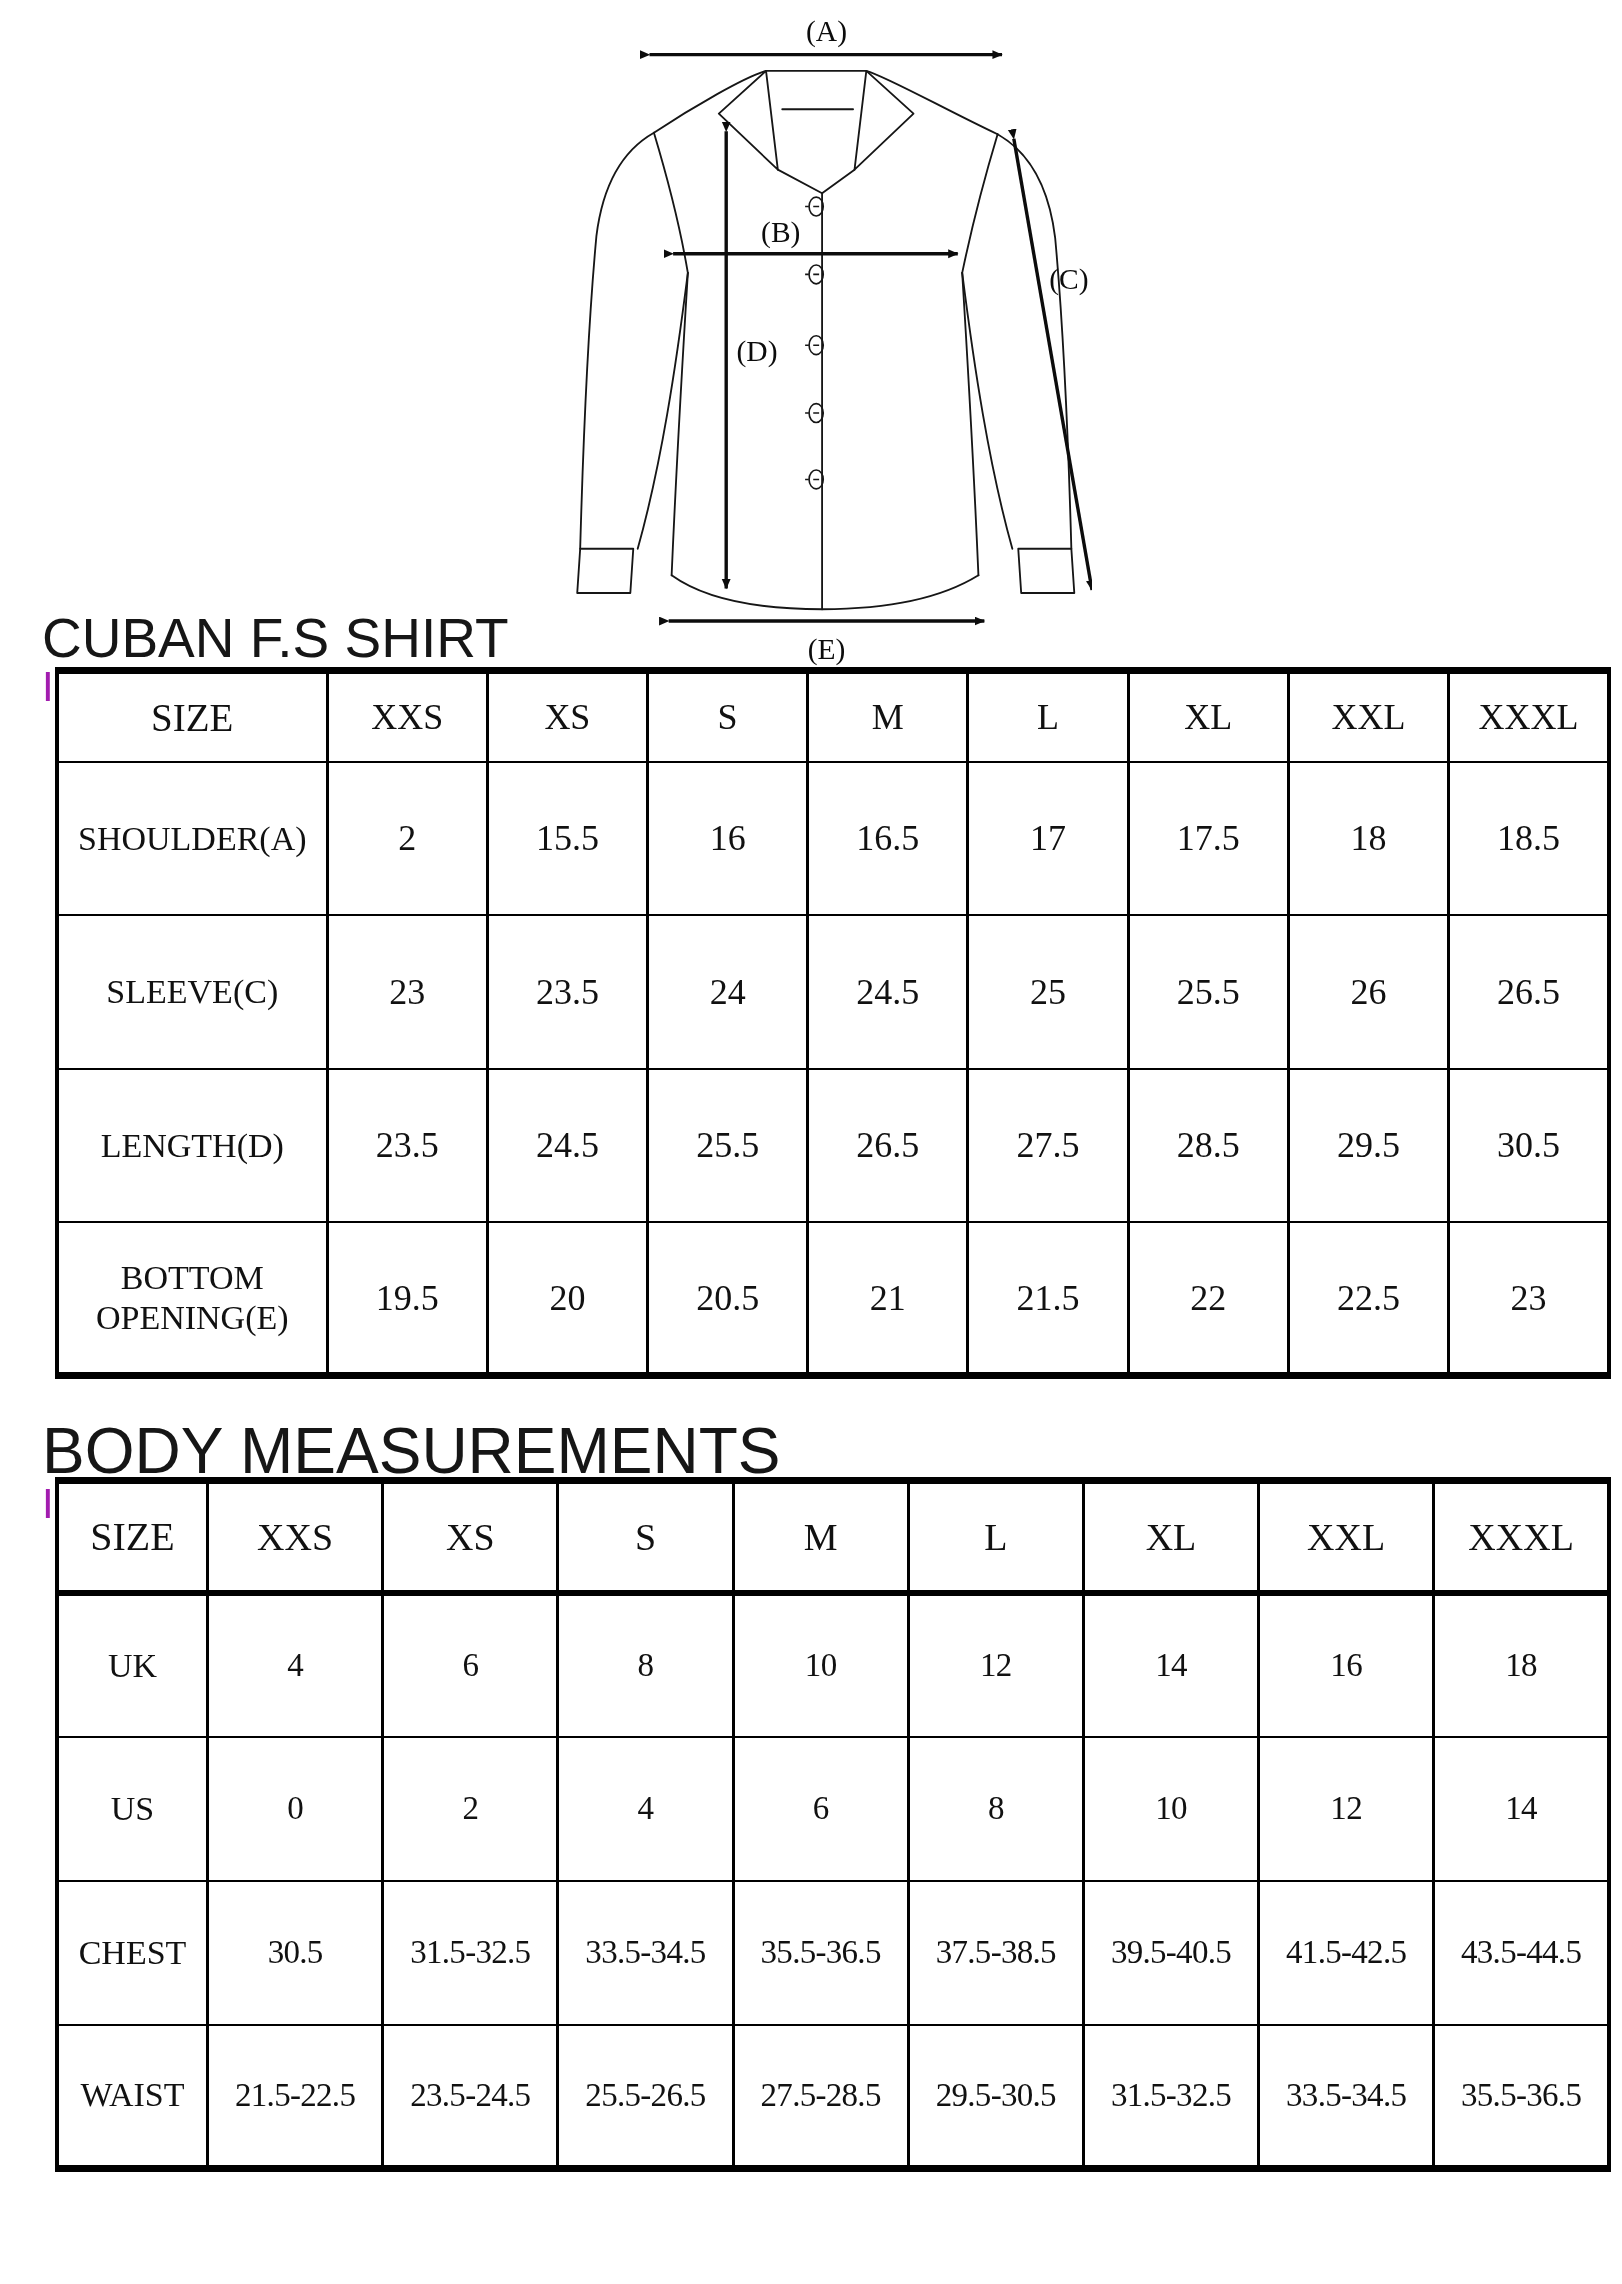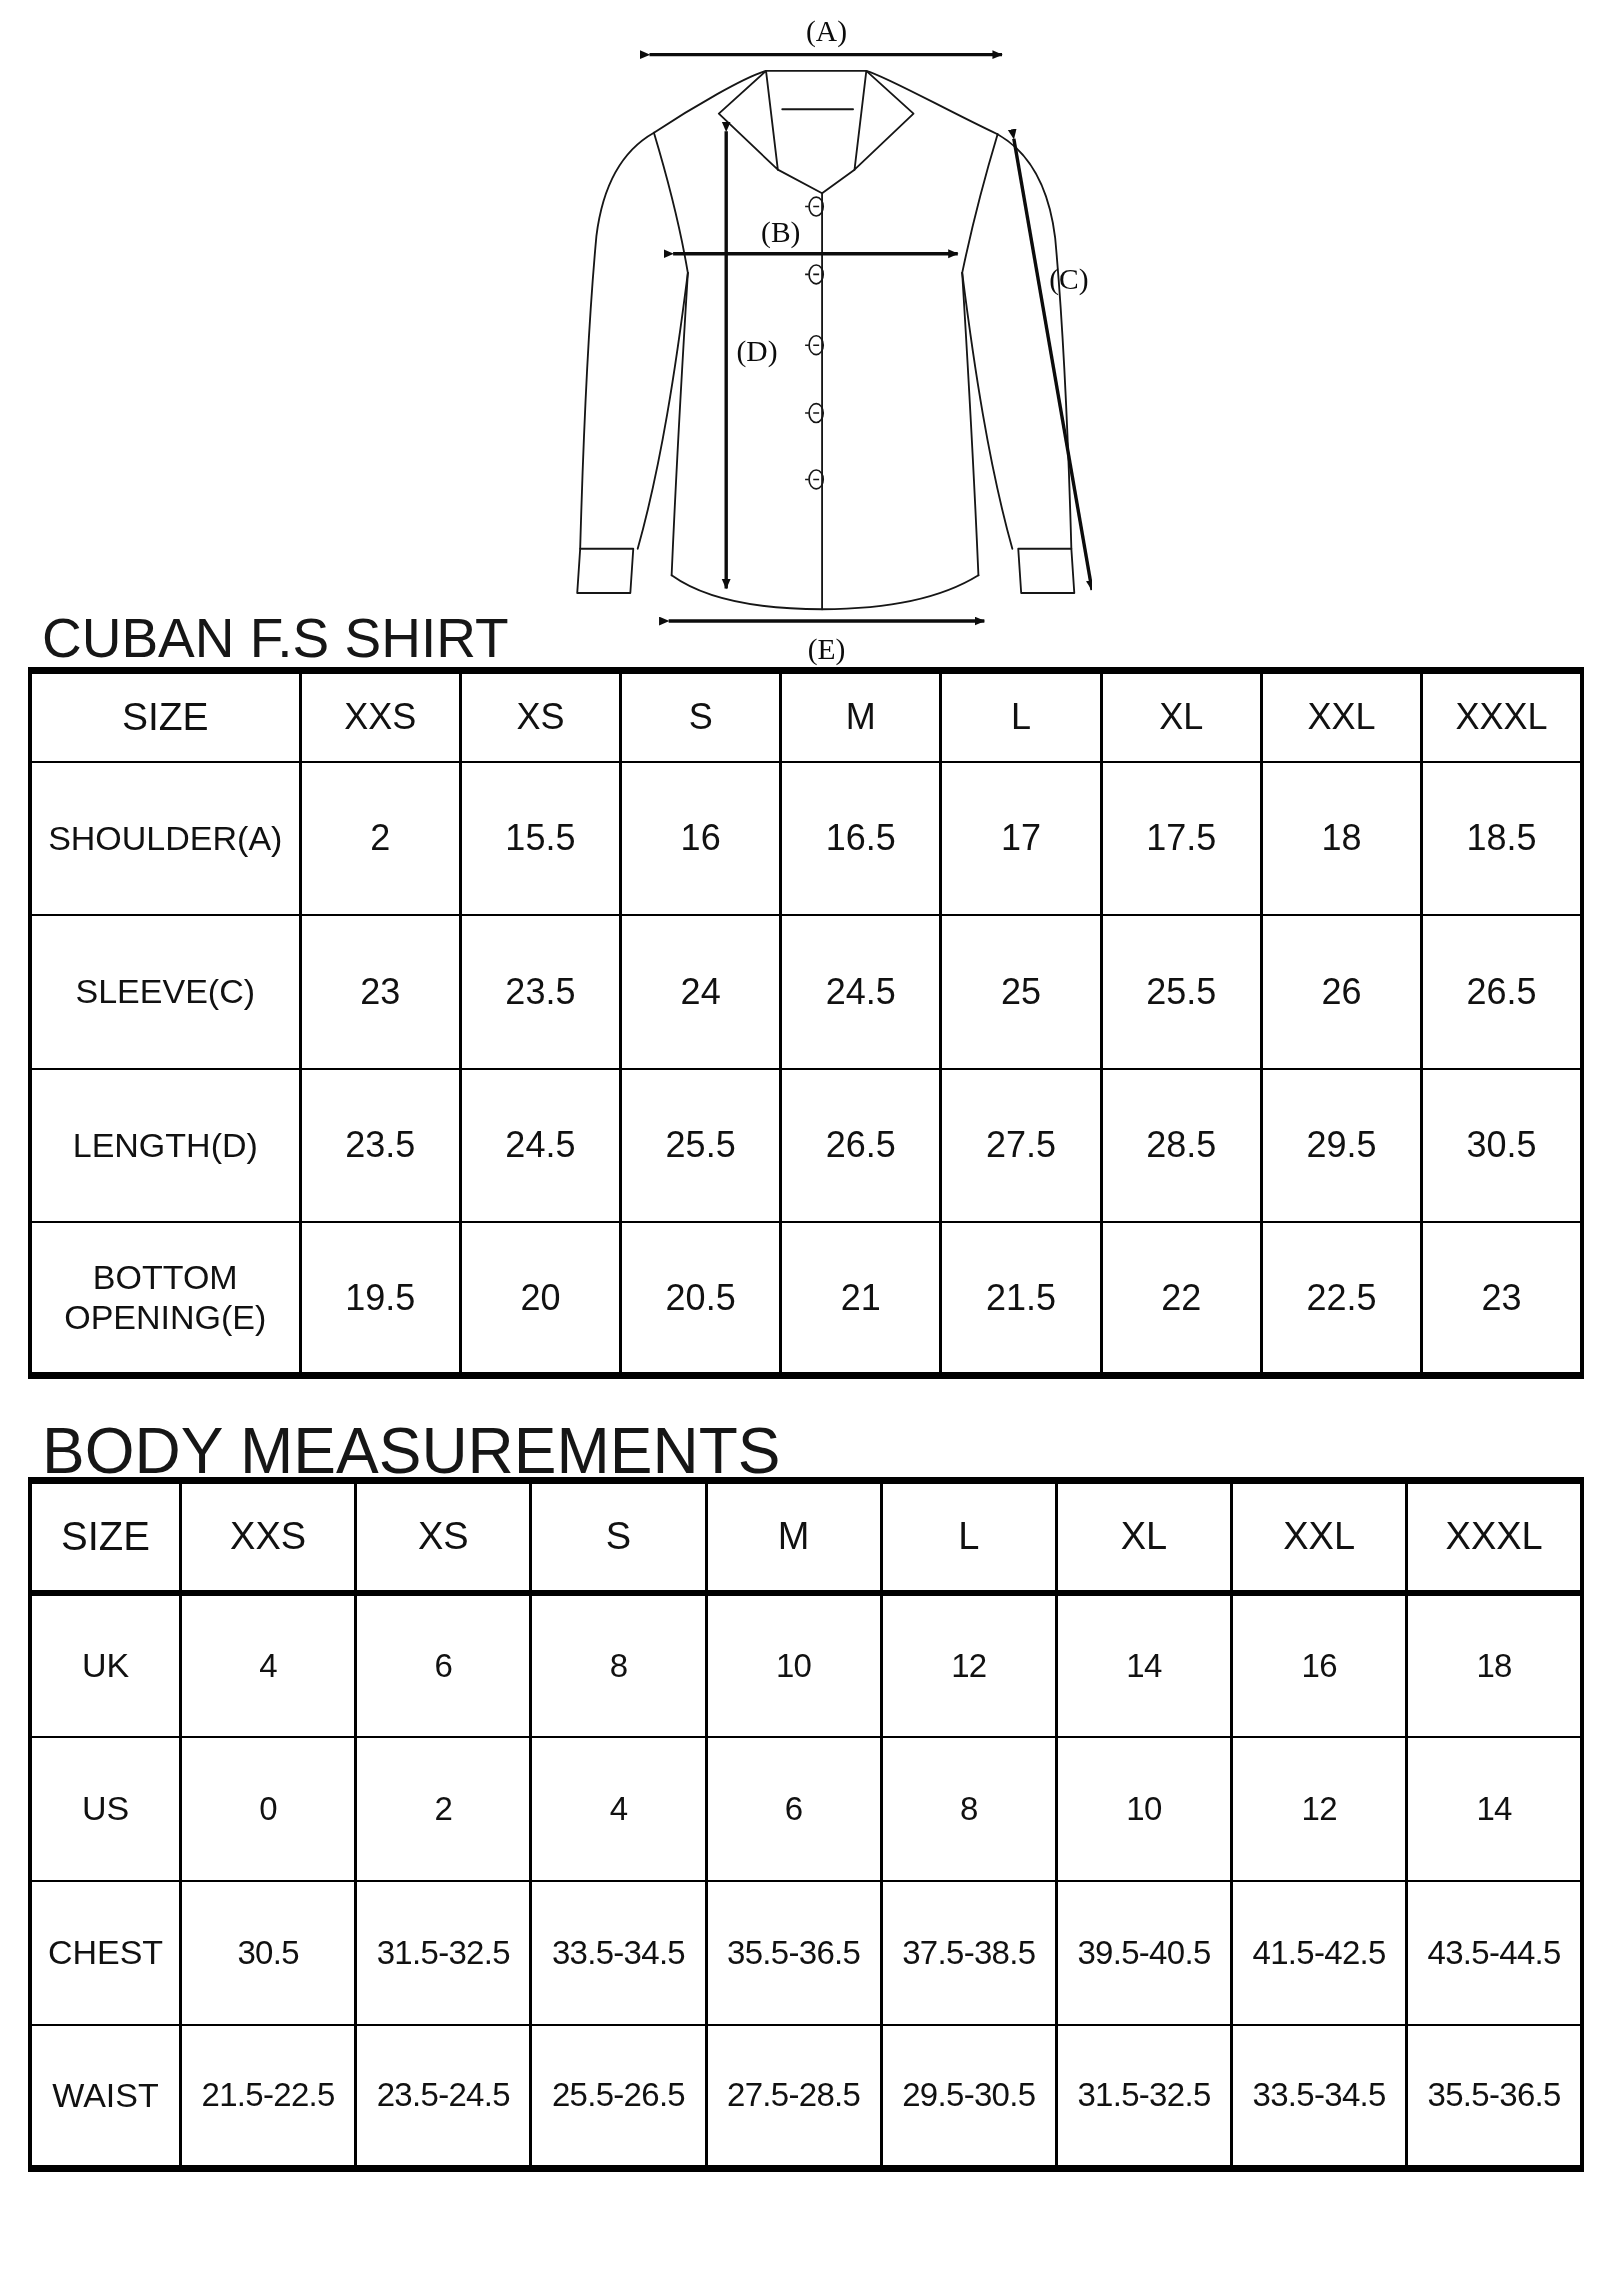--- a/index.html
+++ b/index.html
@@ -19,22 +19,22 @@
   .titlebar{position:absolute;left:42px;width:1556px;display:flex;justify-content:space-between;align-items:baseline;flex-direction:column;}
   .titlebar .t{font-size:55px;line-height:1;letter-spacing:0;color:#161616;}
   .titlebar .u{font-size:42px;line-height:1;color:#a21caf;}
   #bar1{top:611px;}
   #bar2{top:1419px;}
   #bar2 .t{font-size:64px;}
   
   table{border-collapse:collapse;table-layout:fixed;background:#fff;}
   td,th{border:2.6px solid #000;text-align:center;vertical-align:middle;padding:0 3.9px;font-weight:normal;overflow:hidden;}
   th{font-weight:normal;}
-  #size-table,#body-table{position:absolute;left:28px;width:1556px;
-    border:4.6px solid #000;border-top-width:7.2px;border-bottom-width:7.8px;}
+  #size-table,#body-table{position:absolute;left:55px;width:1556px;
+    border:4.6px solid #000;border-top-width:7.2px;border-bottom-width:7.8px;font-family:Liberation Serif, serif;}
   #size-table{top:667px;height:712px;}
   #body-table{top:1477px;height:695px;}
   #size-table td,#size-table th{border-left-width:3.3px;border-right-width:3.3px;}
   #body-table td,#body-table th{border-left-width:3.3px;border-right-width:3.3px;}
   #size-table thead tr{height:91px;}
   #size-table tbody tr{height:113px;}
   #body-table thead tr{height:112px;}
   #body-table tbody tr{height:117px;}
   #body-table thead th{border-bottom-width:6.5px;}
   #size-table thead th{font-size:36px;}

